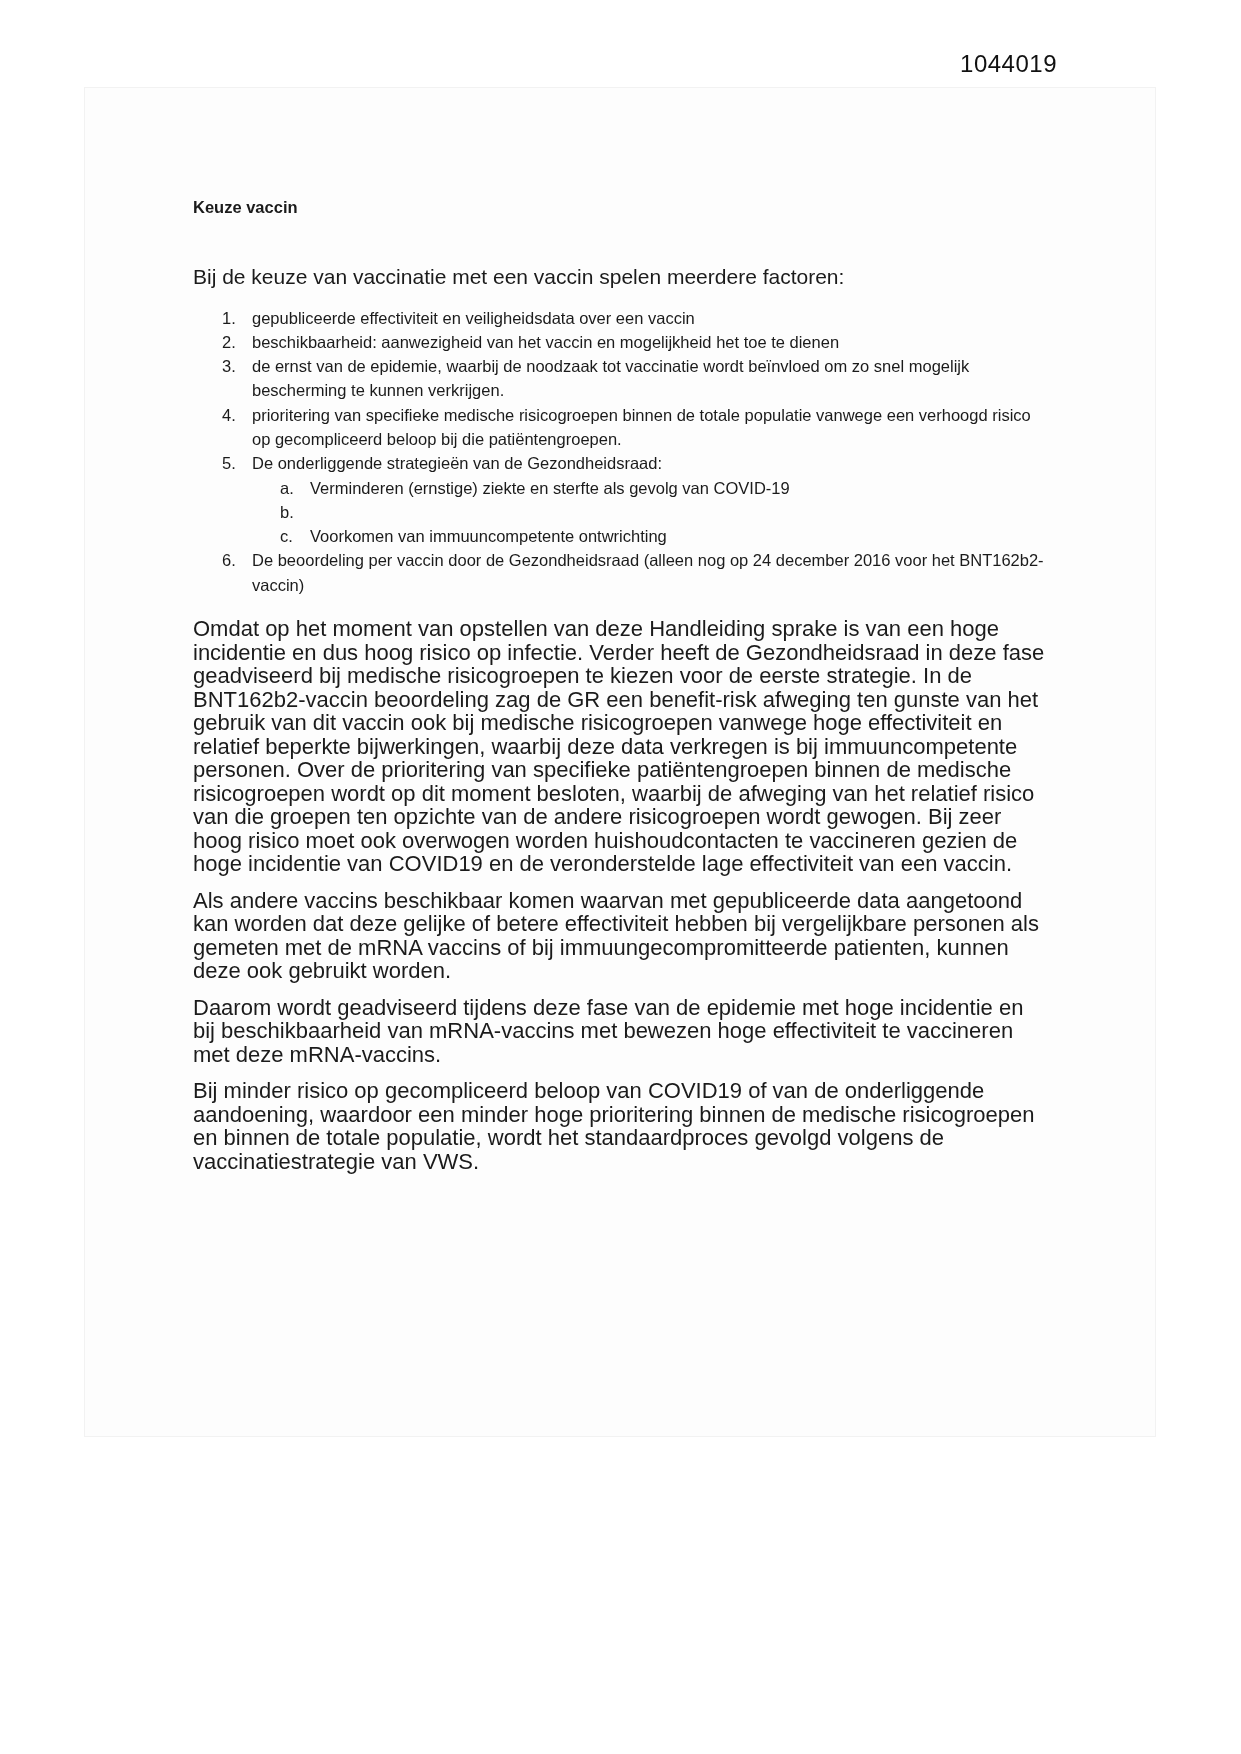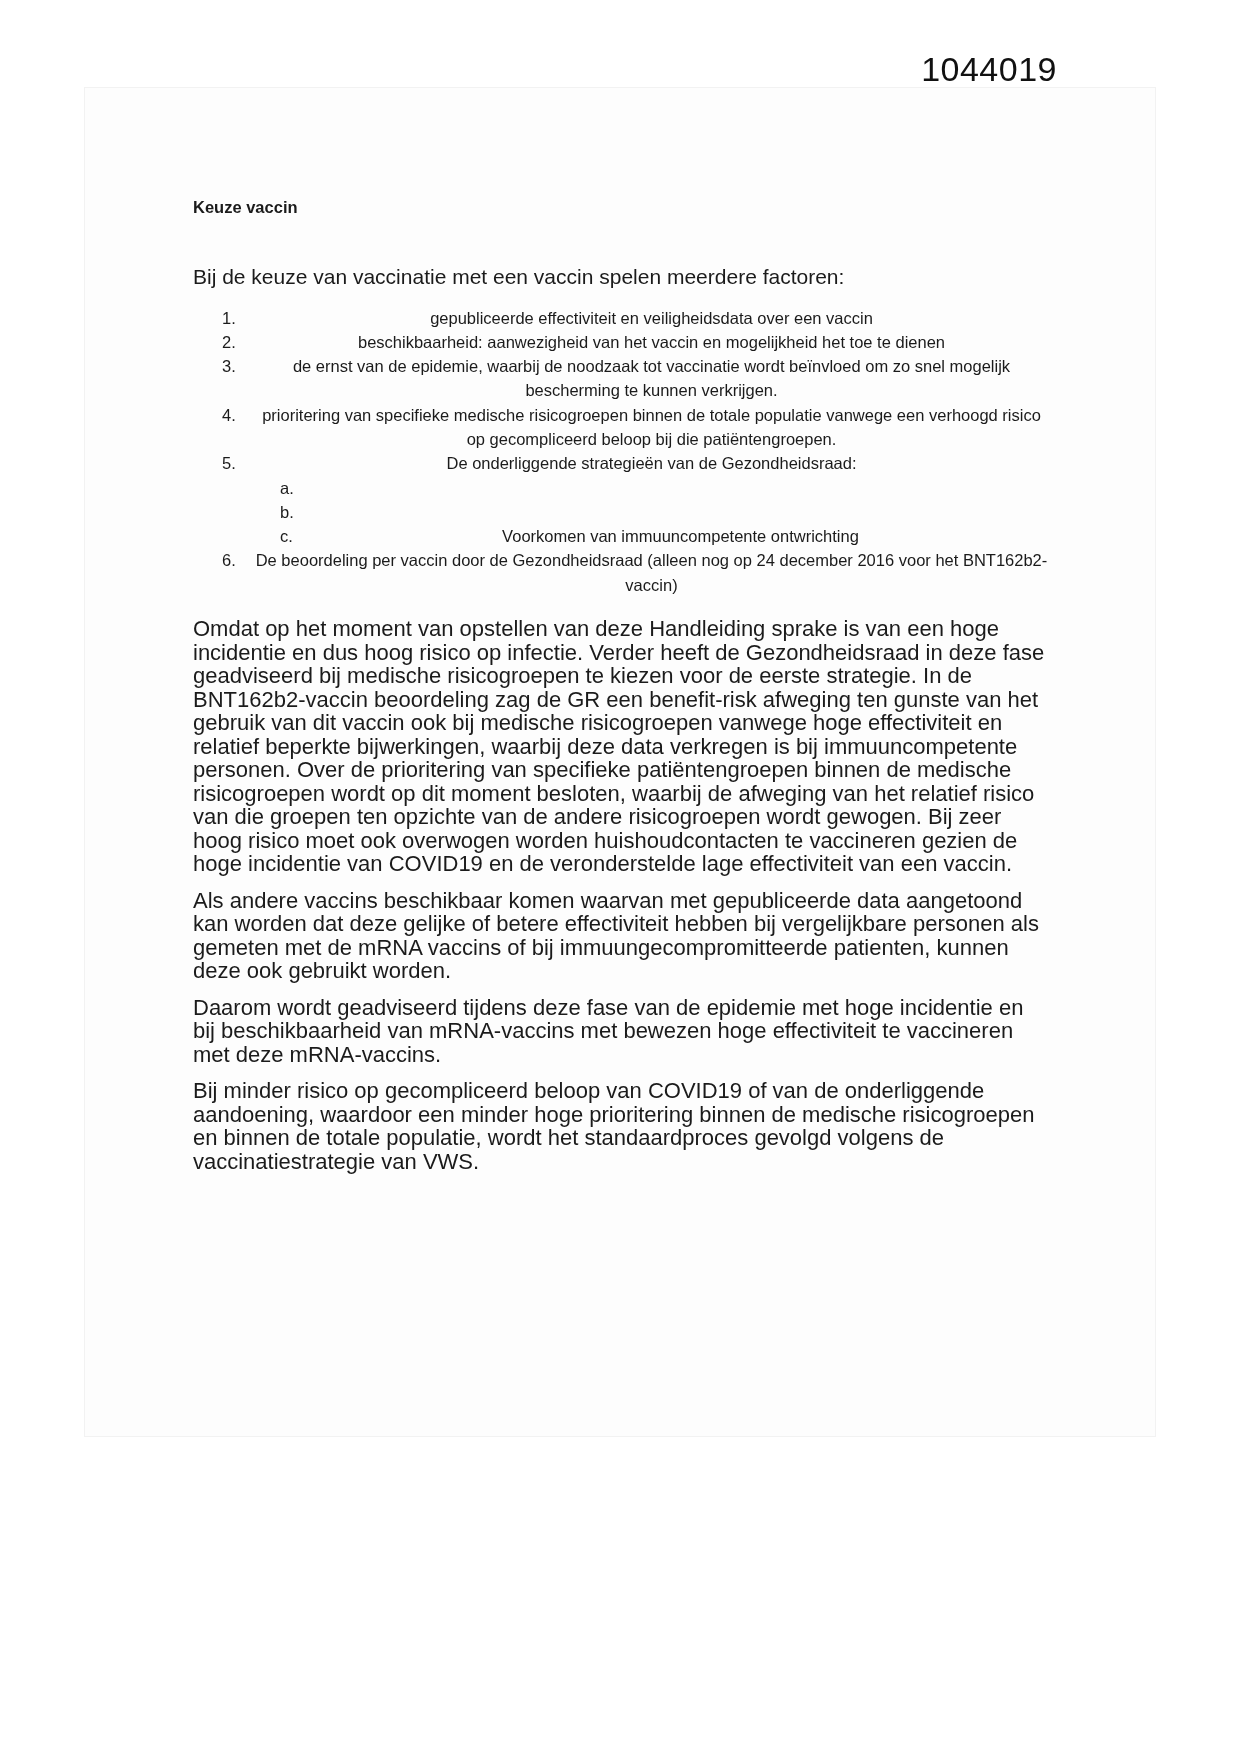--- a/index.html
+++ b/index.html
@@ -26,21 +26,21 @@
     top: 88px;
     width: 1070px;
     height: 1348px;
     background: #fdfdfd;
     box-shadow: 0 0 0 1px #f2f2f2;
   }
   .doc-number {
     position: absolute;
     top: 50px;
     right: 184px;
-    font-size: 34px;
+    font-size: 24px;
     letter-spacing: 0.5px;
     color: #111111;
   }
   .content {
     position: absolute;
     left: 193px;
     top: 197px;
     width: 858px;
   }
   .heading {
@@ -62,21 +62,20 @@
     display: flex;
     padding-left: 29px;
     line-height: 24.3px;
   }
   .li .marker {
     flex: 0 0 30px;
     width: 30px;
   }
   .li .li-text {
     flex: 1 1 auto;
-    text-align: center;
   }
   .sublist .li {
     padding-left: 87px;
   }
   .body-p {
     margin: 0 0 13px 0;
     font-size: 22px;
     line-height: 23.5px;
   }
 </style>
@@ -118,20 +117,21 @@
       </div>
 
       <div class="li">
         <span class="marker">5.</span>
         <span class="li-text">De onderliggende strategieën van de Gezondheidsraad:</span>
       </div>
 
       <div class="sublist">
         <div class="li">
           <span class="marker">a.</span>
+          <span class="li-text">Verminderen (ernstige) ziekte en sterfte als gevolg van COVID-19</span>
         </div>
         <div class="li">
           <span class="marker">b.</span>
         </div>
         <div class="li">
           <span class="marker">c.</span>
           <span class="li-text">Voorkomen van immuuncompetente ontwrichting</span>
         </div>
       </div>
 

